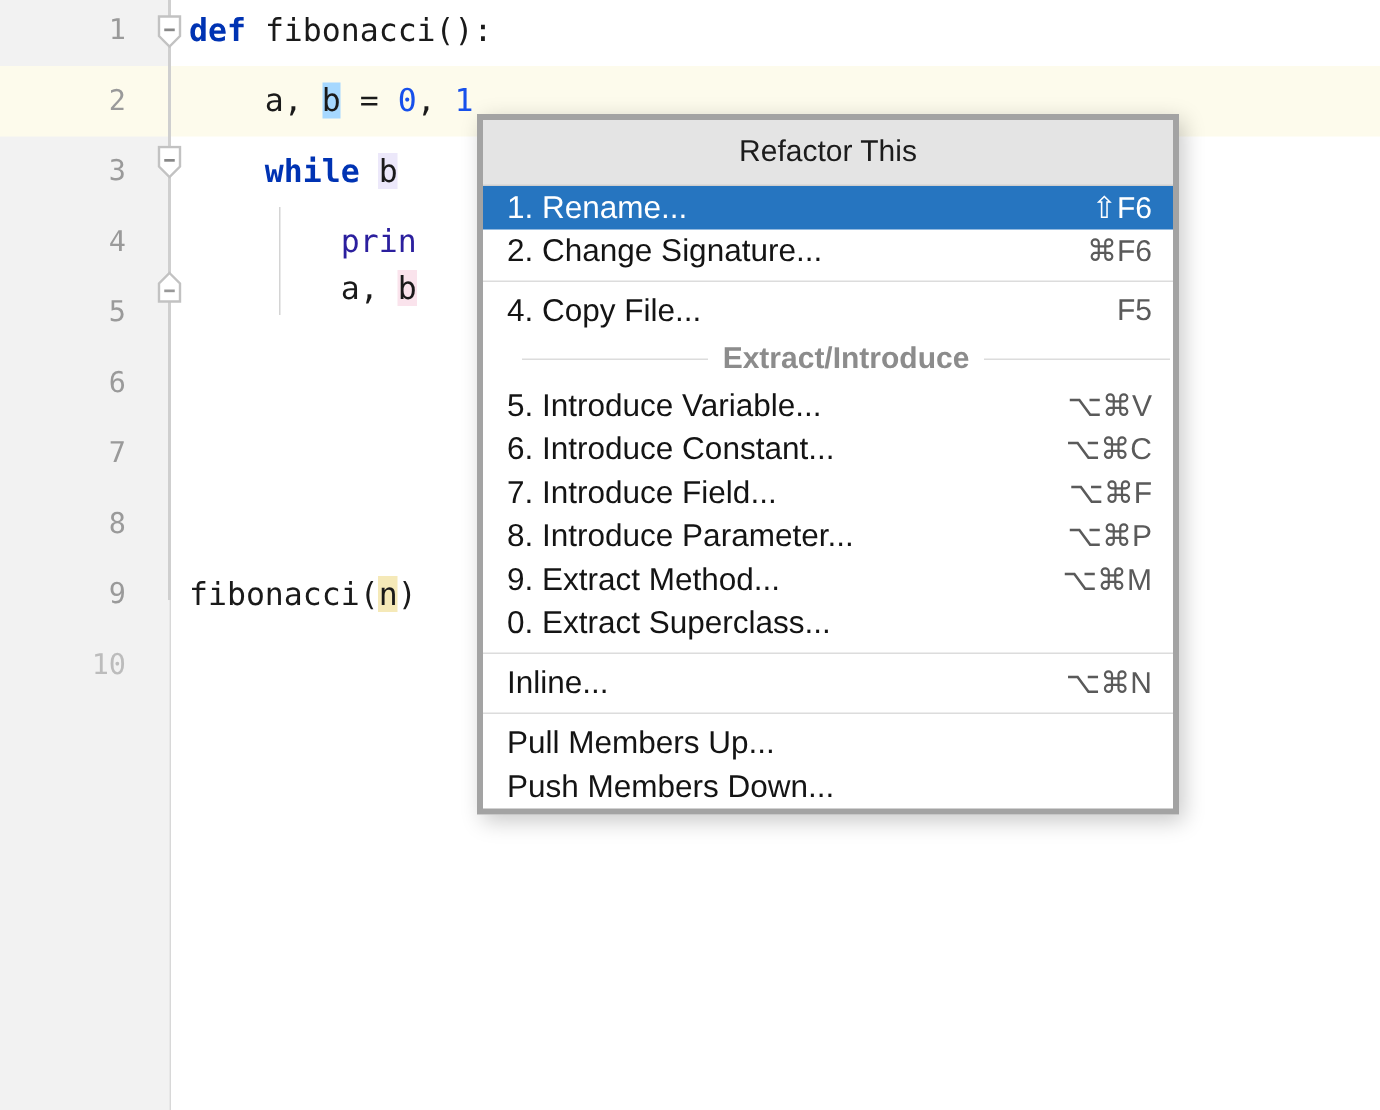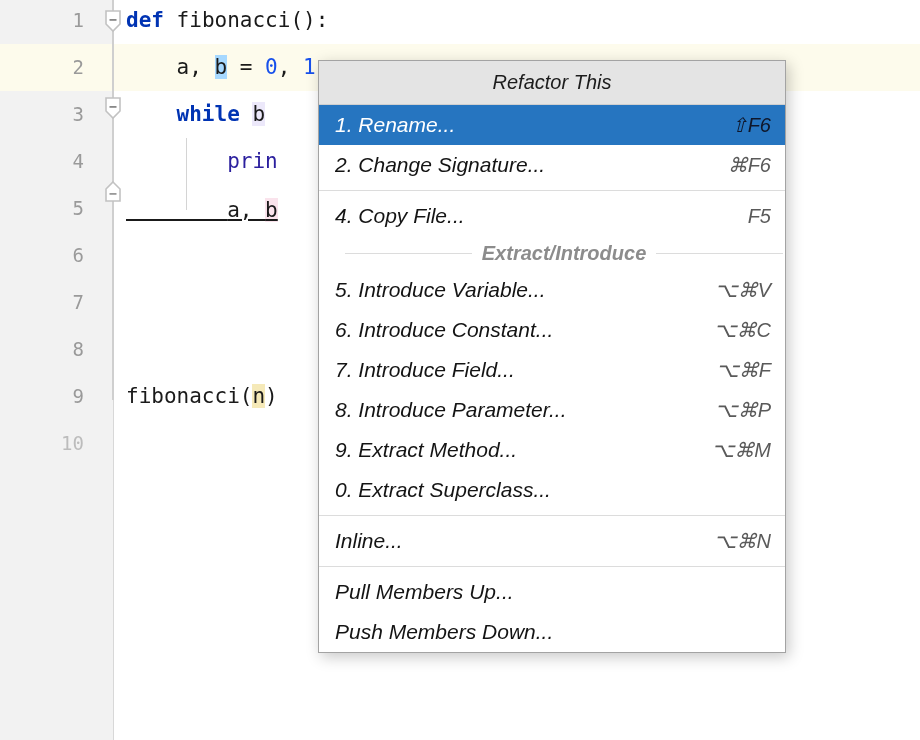--- a/index.html
+++ b/index.html
@@ -105,41 +105,40 @@
   .indent-guide {
     position: absolute;
     width: 1px;
     background: #d4d4d4;
   }
 
   
   #menu {
     position: absolute;
     left: 318px;
-    top: 60px;
+    top: 76px;
     width: 468px;
     background: #ffffff;
-    border: 1px solid #a3a3a3;
+    border: 4px solid #a3a3a3;
     box-shadow: 3px 4px 14px rgba(0,0,0,0.22);
     box-sizing: border-box;
     overflow: hidden;
-    font-style: italic;
   }
   #menu-title {
     height: 43px;
     line-height: 43px;
     text-align: center;
     background: #e4e4e4;
     color: #1c1c1c;
     font-size: 20px;
     border-bottom: 1px solid #cfcfcf;
   }
   .menu-item {
     position: relative;
-    height: 40px;
+    height: 29px;
     display: flex;
     align-items: center;
     padding: 0 14px 0 16px;
     box-sizing: border-box;
     color: #141414;
     font-size: 21px;
   }
   .menu-item .mlabel {
     flex: 1 1 auto;
     white-space: nowrap;
@@ -149,21 +148,21 @@
     flex: 0 0 auto;
     margin-left: 18px;
     color: #5a5a5a;
     font-size: 20px;
     white-space: nowrap;
   }
   .menu-item.selected {
     background: #2675c0;
     color: #ffffff;
   }
-  .menu-item.selected .mshort { color: #0f172a; }
+  .menu-item.selected .mshort { color: #ffffff; }
 
   .menu-sep {
     height: 1px;
     background: #dcdcdc;
     margin: 5px 0 5px 0;
   }
 
   
   .menu-group-sep {
     display: flex;
@@ -234,21 +233,21 @@
   <div class="indent-guide" style="left:186px; top:138px; height:72px;"></div>
 
   <div class="code-line" style="top:-3px;"><span class="kw">def</span><span> </span><span class="fn">fibonacci():</span></div>
 
   <div class="code-line" style="top:44px;"><span>    </span><span>a, </span><span class="sel">b</span><span> = </span><span class="num">0</span><span>,</span><span> </span><span class="num">1</span></div>
 
   <div class="code-line" style="top:91px;"><span>    </span><span class="kw">while</span><span> </span><span class="occ-lav">b</span></div>
 
   <div class="code-line" style="top:138px;"><span>        </span><span class="bi">prin</span></div>
 
-  <div class="code-line" style="top:187px;text-decoration:underline;"><span>        </span><span>a, </span><span class="occ-pink">b</span></div>
+  <div class="code-line" style="top:169px;"><span>        </span><span>a, </span><span class="occ-pink">b</span></div>
 
 
   <div class="code-line" style="top:373px;"><span>fibonacci(</span><span class="occ-tan">n</span><span>)</span></div>
 
 </div>
 
 <div id="menu">
 
   <div id="menu-title">Refactor This</div>
 

